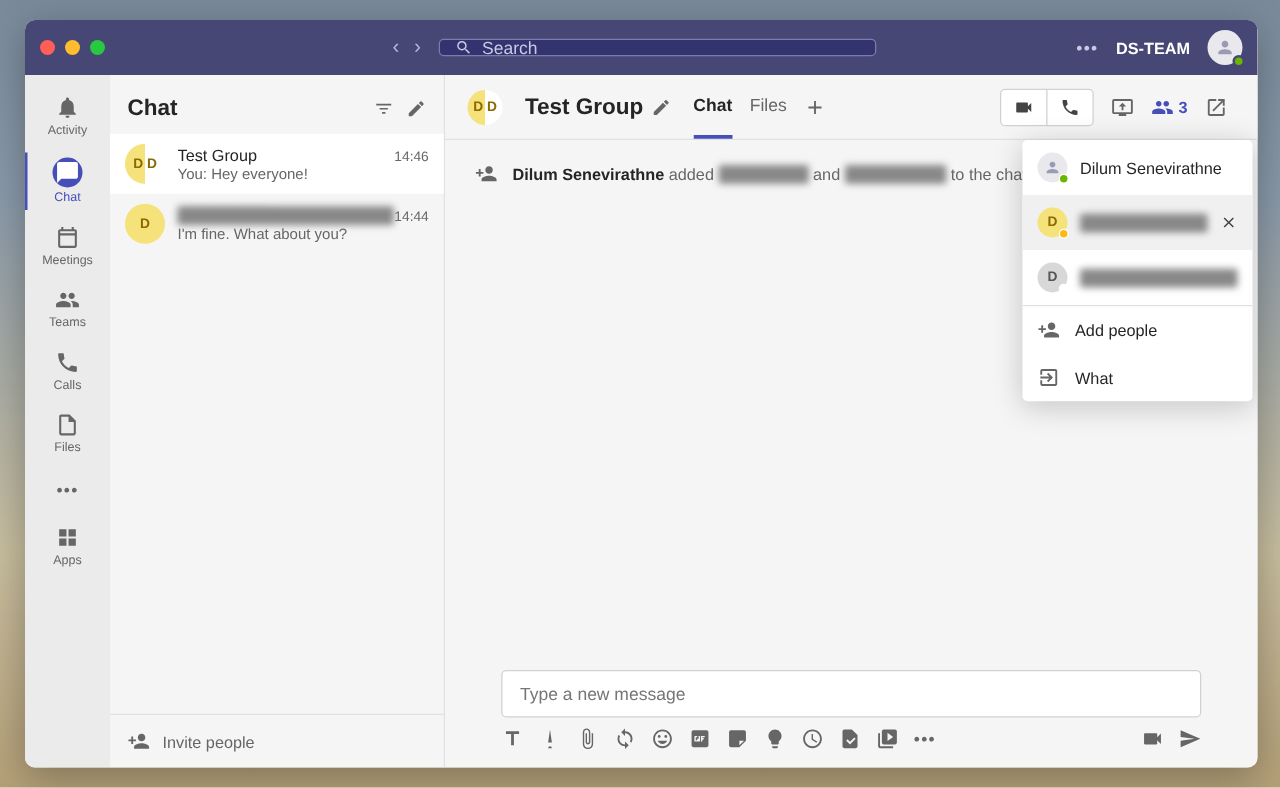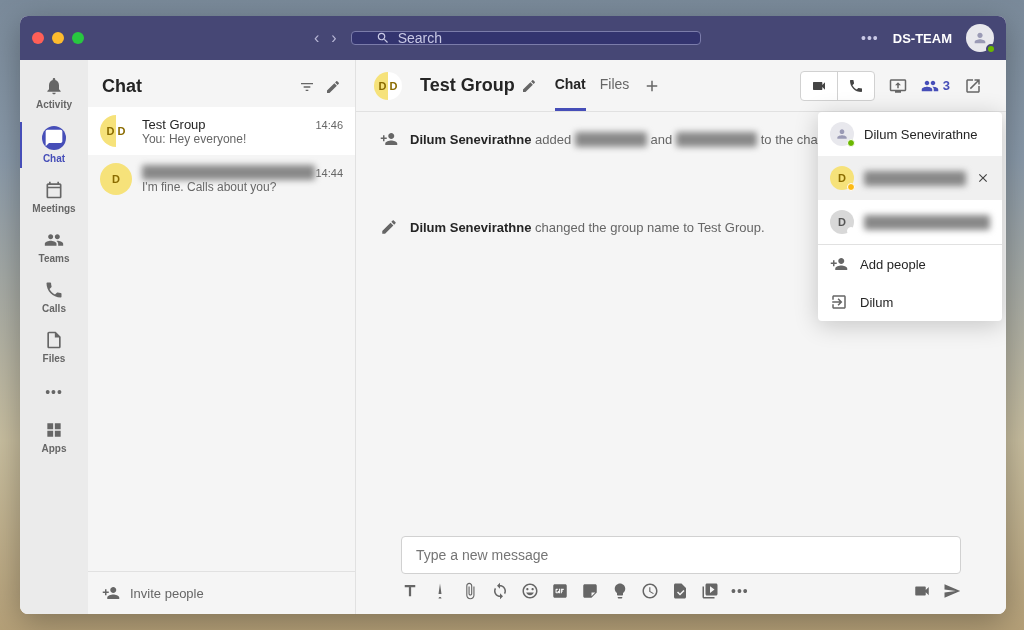--- a/index.html
+++ b/index.html
@@ -4,21 +4,21 @@
   <style>
     * { margin: 0; padding: 0; box-sizing: border-box; font-family: -apple-system, BlinkMacSystemFont, "Segoe UI", sans-serif; }
     body { background: linear-gradient(to bottom, #7a8a9a 0%, #8a9aaa 25%, #c9bfa0 70%, #b5a078 100%); width: 1024px; height: 630px; overflow: hidden; position: relative; }
     .window { position: absolute; top: 16px; left: 20px; width: 986px; height: 598px; background: #fff; border-radius: 8px; overflow: hidden; box-shadow: 0 8px 32px rgba(0,0,0,0.3); display: flex; flex-direction: column; }
     .titlebar { height: 44px; background: #464775; display: flex; align-items: center; padding: 0 12px; }
     .traffic { display: flex; gap: 8px; margin-right: 16px; }
     .dot { width: 12px; height: 12px; border-radius: 50%; }
     .dot.red { background: #ff5f57; } .dot.yellow { background: #febc2e; } .dot.green { background: #28c840; }
     .nav-arrows { display: flex; gap: 4px; margin: 0 10px 0 210px; }
     .nav-arrows span { color: #b8b7d6; font-size: 16px; padding: 4px; cursor: pointer; }
-    .searchbox { flex: 0 0 350px; height: 14px; background: #33346f; border: 1px solid #7b7caa; border-radius: 4px; display: flex; align-items: center; padding: 0 24px; color: #c9c9e5; }
+    .searchbox { flex: 0 0 350px; height: 14px; background: #33346f; border: 1px solid #7b7caa; border-radius: 4px; display: flex; align-items: center; padding: 0 12px; color: #c9c9e5; }
     .searchbox svg { width: 14px; height: 14px; margin-right: 8px; fill: #c9c9e5; }
     .searchbox input { background: transparent; border: none; outline: none; color: #c9c9e5; font-size: 14px; flex: 1; }
     .searchbox input::placeholder { color: #c9c9e5; }
     .tbright { margin-left: auto; display: flex; align-items: center; gap: 14px; color: #fff; }
     .tbright .ellipsis { color: #c9c9e5; cursor: pointer; font-size: 14px; letter-spacing: 1px; }
     .org { font-size: 13px; font-weight: 600; }
     .avatar-me { width: 28px; height: 28px; border-radius: 50%; background: #e8e8ed; position: relative; display: flex; align-items: center; justify-content: center; }
     .avatar-me svg { width: 16px; height: 16px; fill: #9a9ab5; }
     .presence { position: absolute; bottom: -2px; right: -2px; width: 10px; height: 10px; border-radius: 50%; border: 2px solid #464775; }
     .presence.avail { background: #6bb700; }
@@ -26,21 +26,21 @@
     .presence.offline { background: #fff; border: 2px solid #959595; }
     .bodyrow { flex: 1; display: flex; min-height: 0; }
     .rail { width: 68px; background: #ebebeb; display: flex; flex-direction: column; align-items: center; padding-top: 8px; }
     .rail-item { width: 68px; display: flex; flex-direction: column; align-items: center; padding: 8px 0; cursor: pointer; position: relative; color: #666; }
     .rail-item.active { color: #464eb8; }
     .rail-item.active::before { content: ''; position: absolute; left: 0; top: 4px; bottom: 4px; width: 2px; background: #464eb8; }
     .rail-item.active .rail-icon { background: #464eb8; }
     .rail-icon { width: 24px; height: 24px; border-radius: 50%; display: flex; align-items: center; justify-content: center; color: #666; }
     .rail-item.active .rail-icon svg { fill: #fff; }
     .rail-item svg { width: 20px; height: 20px; fill: #666; }
-    .rail-label { font-size: 10px; margin-top: 3px; font-weight: bold; }
+    .rail-label { font-size: 10px; margin-top: 3px; }
     .rail-spacer { flex: 1; }
     .chatlist { width: 268px; background: #f5f5f5; border-right: 1px solid #e1e1e1; display: flex; flex-direction: column; }
     .chatlist-head { display: flex; align-items: center; padding: 16px 14px 10px; }
     .chatlist-head h1 { font-size: 18px; font-weight: 700; color: #252525; flex: 1; }
     .chatlist-head svg { width: 16px; height: 16px; fill: #666; margin-left: 10px; cursor: pointer; }
     .section-head { font-size: 12px; color: #666; padding: 6px 14px; display: flex; align-items: center; }
     .section-head::before { content: '▾'; font-size: 9px; margin-right: 6px; }
     .chat-item { padding: 8px 12px; display: flex; align-items: center; cursor: pointer; }
     .chat-item.selected { background: #fff; }
     .chat-avatar { width: 32px; height: 32px; border-radius: 50%; margin-right: 10px; position: relative; flex-shrink: 0; display: flex; align-items: center; justify-content: center; font-size: 11px; font-weight: 600; }
@@ -205,21 +205,21 @@
         </div>
       </div>
 
       <div class="chat-item">
         <div class="chat-avatar single">D</div>
         <div class="chat-info">
           <div class="chat-top">
             <span class="chat-name redacted">████████</span>
             <span class="chat-time">14:44</span>
           </div>
-          <div class="chat-preview">I'm fine. Calls about you?</div>
+          <div class="chat-preview">I'm fine. What about you?</div>
         </div>
       </div>
 
       <div class="invite">
         <svg viewBox="0 0 24 24">
             <path d="M15 12c2.21 0 4-1.79 4-4s-1.79-4-4-4-4 1.79-4 4 1.79 4 4 4zm-9-2V7H4v3H1v2h3v3h2v-3h3v-2H6zm9 4c-2.67 0-8 1.34-8 4v2h16v-2c0-2.66-5.33-4-8-4z"></path>
           </svg>
         <span>Invite people</span>
       </div>
     </div>
@@ -273,28 +273,20 @@
       <div class="messages">
         <div class="sys-msg">
           <svg viewBox="0 0 24 24">
               <path d="M15 12c2.21 0 4-1.79 4-4s-1.79-4-4-4-4 1.79-4 4 1.79 4 4 4zm-9-2V7H4v3H1v2h3v3h2v-3h3v-2H6zm9 4c-2.67 0-8 1.34-8 4v2h16v-2c0-2.66-5.33-4-8-4z"></path>
             </svg>
           <span>
             <b>Dilum Senevirathne</b><span> added </span><span class="redacted">███ ████</span><span> and </span><span class="redacted">███ █████</span><span> to the chat.</span>
           </span>
         </div>
         <div style="height:50px"></div>
-        <div class="sys-msg">
-          <svg viewBox="0 0 24 24">
-              <path d="M3 17.25V21h3.75L17.81 9.94l-3.75-3.75L3 17.25zM20.71 7.04c.39-.39.39-1.02 0-1.41l-2.34-2.34c-.39-.39-1.02-.39-1.41 0l-1.83 1.83 3.75 3.75 1.83-1.83z"></path>
-            </svg>
-          <span>
-            <b>Dilum Senevirathne</b><span> changed the group name to </span><span>Test Group.</span>
-          </span>
-        </div>
       </div>
 
       <div class="compose">
         <input placeholder="Type a new message" style="">
         <div class="compose-bar">
           <svg viewBox="0 0 24 24">
               <path d="M5 4v3h5.5v12h3V7H19V4z"></path>
             </svg>
           <svg viewBox="0 0 24 24">
               <path d="M12 2l-2 14h4L12 2zm0 18c-1.1 0-2 .9-2 2h4c0-1.1-.9-2-2-2z"></path>
@@ -362,19 +354,19 @@
         <div class="popup-item">
           <svg class="picon" viewBox="0 0 24 24">
               <path d="M15 12c2.21 0 4-1.79 4-4s-1.79-4-4-4-4 1.79-4 4 1.79 4 4 4zm-9-2V7H4v3H1v2h3v3h2v-3h3v-2H6zm9 4c-2.67 0-8 1.34-8 4v2h16v-2c0-2.66-5.33-4-8-4z"></path>
             </svg>
           <span>Add people</span>
         </div>
         <div class="popup-item">
           <svg class="picon" viewBox="0 0 24 24">
               <path d="M10.09 15.59L11.5 17l5-5-5-5-1.41 1.41L12.67 11H3v2h9.67l-2.58 2.59zM19 3H5c-1.11 0-2 .9-2 2v4h2V5h14v14H5v-4H3v4c0 1.1.89 2 2 2h14c1.1 0 2-.9 2-2V5c0-1.1-.9-2-2-2z"></path>
             </svg>
-          <span>Dilum</span>
+          <span>What</span>
         </div>
       </div>
 
     </div>
   </div>
 </div>
 
 </body></html>

